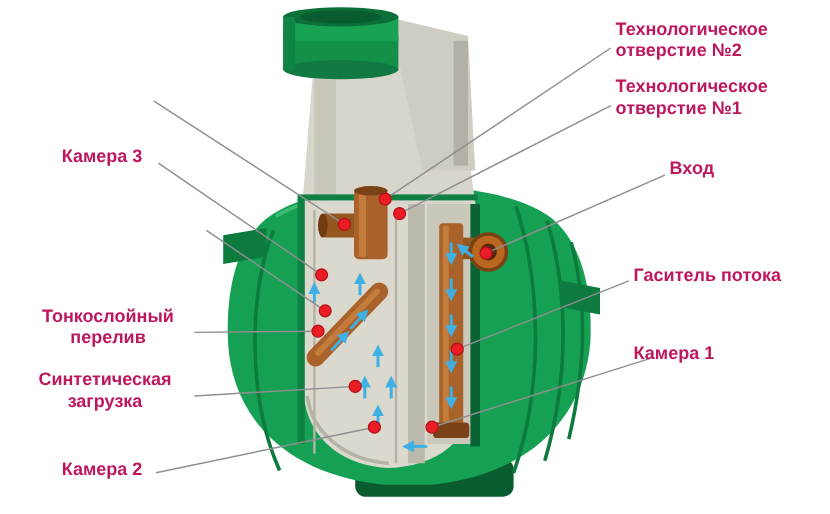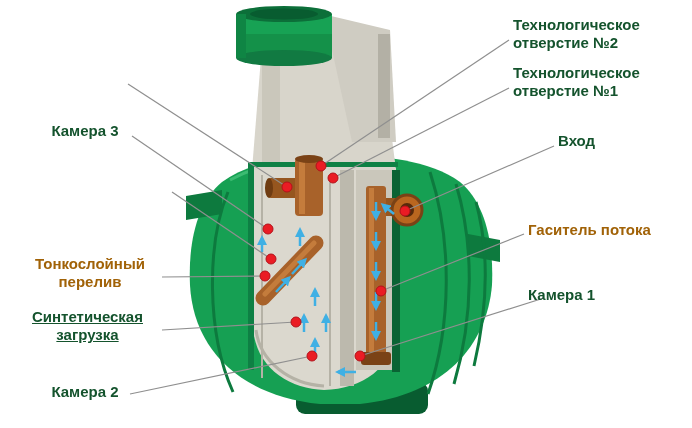--- a/index.html
+++ b/index.html
@@ -10,24 +10,24 @@
     width:692px; height:428px;
     background:#ffffff;
     overflow:hidden;
   }
   svg.scene { position:absolute; left:0; top:0; }
   .label {
     position:absolute;
     font-size:15px;
     font-weight:700;
     line-height:1.22;
-    color:#14532d;
+    color:#be185d;
   }
   .label.center { text-align:center; }
-  .label.red { color:#a16207; }
+  .label.red { color:#be185d; }
 </style>
 </head>
 <body>
 
 <div class="canvas">
 
   <svg class="scene" width="692" height="428" viewBox="0 0 692 428">
     <defs>
       <marker id="arrow" viewBox="0 0 10 10" refX="7" refY="5" markerWidth="4" markerHeight="4" orient="auto">
         <path d="M0,0 L10,5 L0,10 Z" fill="#3fb0e4"></path>
@@ -150,21 +150,21 @@
       <circle cx="360" cy="356" r="5"></circle>
     </g>
   </svg>
 
 
   <div class="label center" style="left:25px;  top:122px; width:120px;">Камера 3</div>
 
 
   <div class="label center red" style="left:15px; top:255px; width:150px;">Тонкослойный перелив</div>
 
-  <div class="label center" style="left:10px;  top:308px; width:155px;text-decoration:underline;">Синтетическая загрузка</div>
+  <div class="label center" style="left:10px;  top:308px; width:155px;">Синтетическая загрузка</div>
 
   <div class="label center" style="left:25px;  top:383px; width:120px;">Камера 2</div>
 
   <div class="label" style="left:513px; top:16px; width:175px;">Технологическое отверстие №2</div>
 
   <div class="label" style="left:513px; top:64px; width:175px;">Технологическое отверстие №1</div>
 
   <div class="label" style="left:558px; top:132px; width:100px;">Вход</div>
 
   <div class="label red" style="left:528px; top:221px; width:160px;">Гаситель потока</div>

